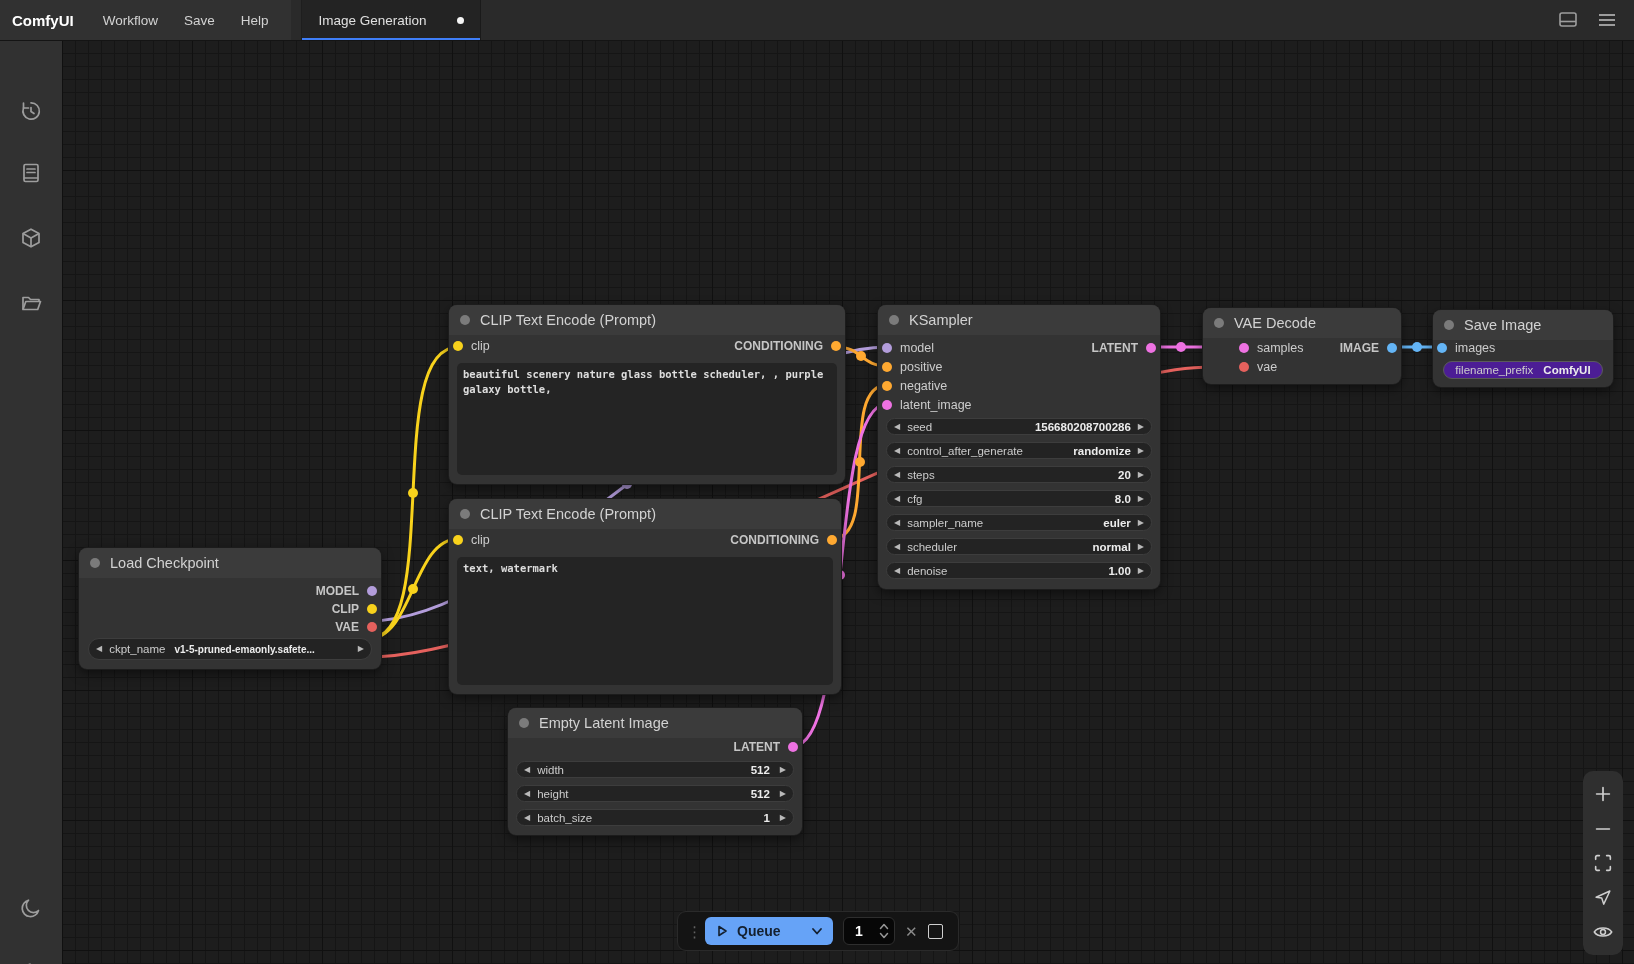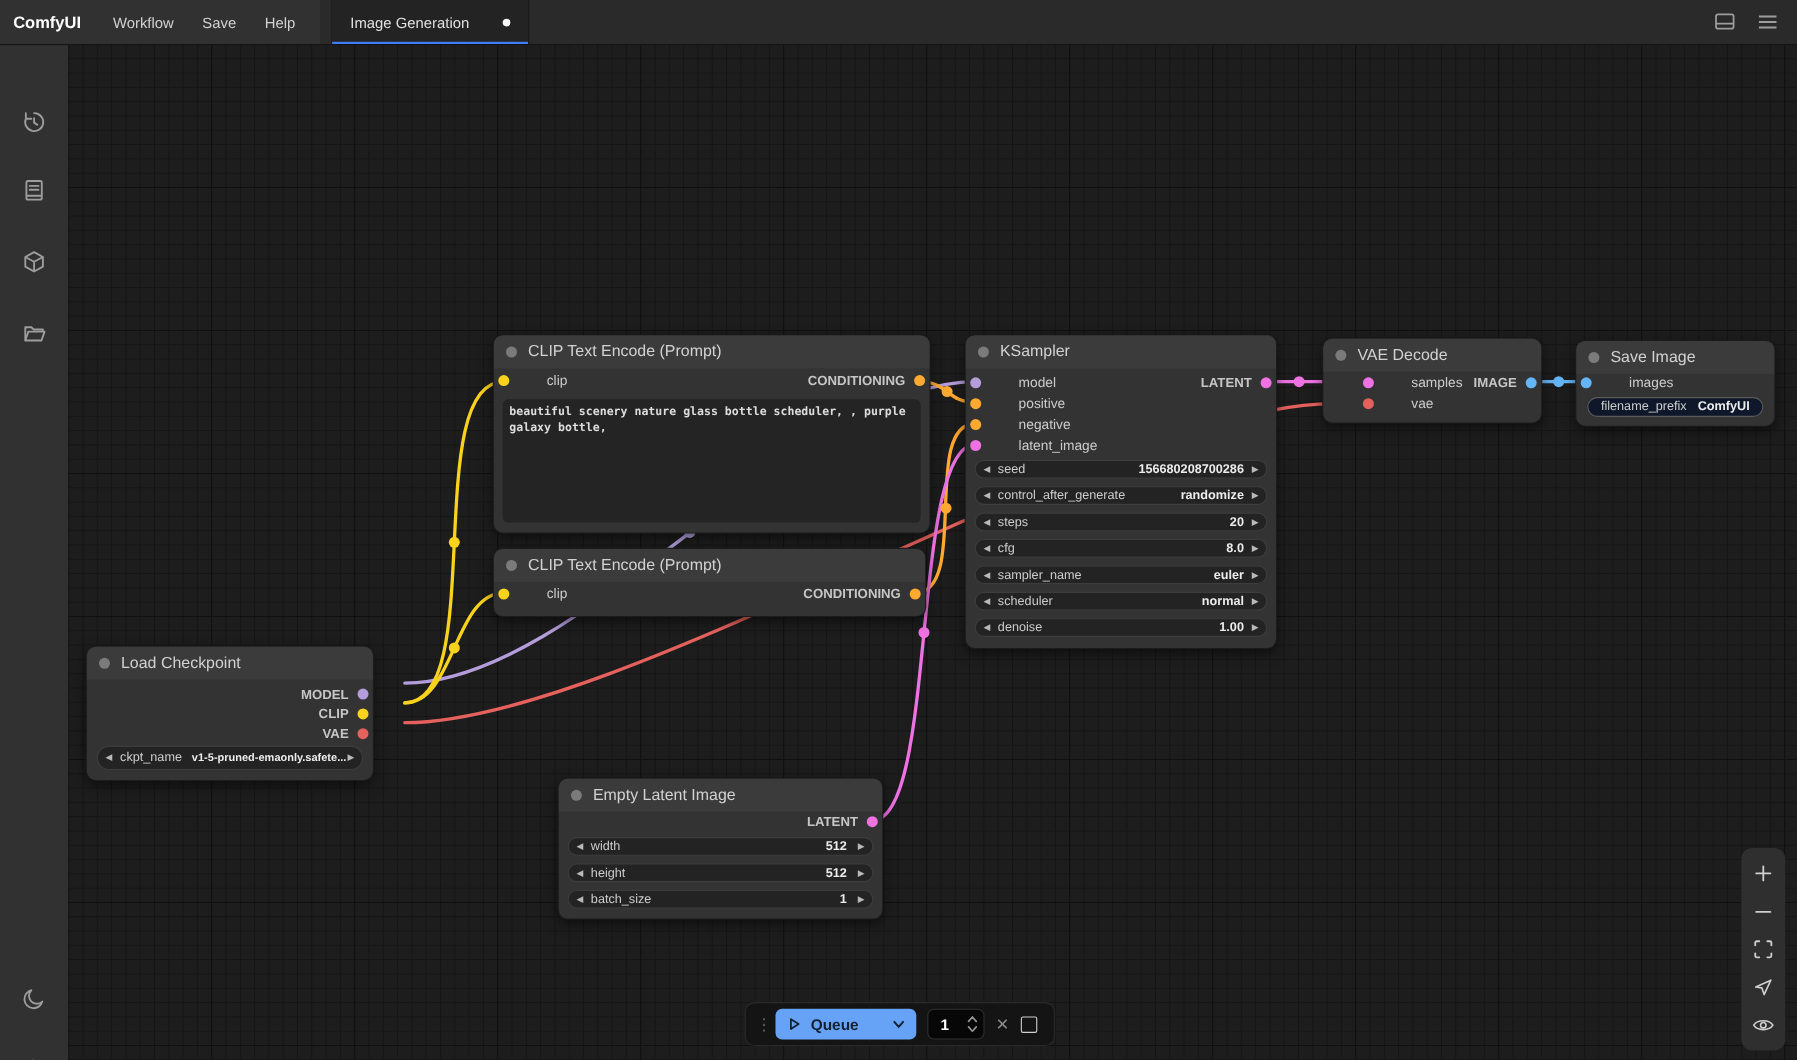--- a/index.html
+++ b/index.html
@@ -35,21 +35,21 @@
     z-index:1;}
   .wires{position:absolute;top:0;left:0;z-index:5;pointer-events:none;}
   .wire{fill:none;stroke-width:3;stroke-linecap:round;}
   
   .node{position:absolute;z-index:10;background:#333333;border-radius:8px;
     box-shadow:0 0 0 1px #1c1c1c,0 4px 12px rgba(0,0,0,.55);}
   .node-header{height:30px;display:flex;align-items:center;gap:10px;padding:0 11px;background:#3b3b3b;border-radius:8px 8px 0 0;}
   .collapse-dot{width:10px;height:10px;border-radius:50%;background:#7b7b7b;flex:none;}
   .node-title{color:#d2d2d2;font-size:14.5px;white-space:nowrap;overflow:hidden;}
   .node-body{position:relative;}
-  .slot-row{position:relative;display:flex;align-items:center;padding-left:26px;}
+  .slot-row{position:relative;display:flex;align-items:center;}
   .port{position:absolute;top:50%;transform:translateY(-50%);width:10px;height:10px;border-radius:50%;}
   .port.in{left:4px}
   .port.out{right:4px}
   .in-label{color:#cccccc;font-size:12.5px;padding-left:22px;}
   .out-label{color:#c6c6c6;font-size:12px;font-weight:bold;padding-right:22px;margin-left:auto;}
   .pill{display:flex;align-items:center;background:#232323;border:1px solid #3d3d3d;border-radius:999px;padding:0 7px;color:#cccccc;}
   .pill-arrow{font-size:8px;color:#b9b9b9;line-height:1;font-family:"DejaVu Sans",sans-serif;}
   .pill-label{font-size:11.5px;margin-left:7px;white-space:nowrap;}
   .pill-value{font-size:11.5px;font-weight:bold;color:#ececec;white-space:nowrap;}
   .pill-spacer{flex:1;}
@@ -173,21 +173,21 @@
   <span class="side-icon" style="top:856px">
     <svg width="24" height="24" viewBox="0 0 24 24">
         <path d="M19.5 14.5 A 8.3 8.3 0 1 1 9.5 4.2 A 6.8 6.8 0 0 0 19.5 14.5 Z" stroke="#9d9d9d" fill="none" stroke-width="1.7" stroke-linejoin="round"></path>
       </svg>
   </span>
   <span class="side-icon" style="top:921px">
     <span class="gear-glyph">⚙</span>
   </span>
 </div>
 
-<div class="node" style="left:79px;top:588px;width:260px;">
+<div class="node" style="left:79px;top:548px;width:302px;">
   <div class="node-header">
     <span class="collapse-dot"></span>
     <span class="node-title">Load Checkpoint</span>
   </div>
   <div class="node-body" style="padding:4px 0 9px;">
     <div class="slot-row" style="height:18px">
       <span class="out-label">MODEL</span>
       <span class="port out" style="background: rgb(179, 157, 219);"></span>
     </div>
     <div class="slot-row" style="height:18px">
@@ -229,20 +229,21 @@
     <span class="collapse-dot"></span>
     <span class="node-title">CLIP Text Encode (Prompt)</span>
   </div>
   <div class="node-body" style="padding-bottom:9px;">
     <div class="slot-row" style="height:22px">
       <span class="port in" style="background: rgb(248, 210, 28);"></span>
       <span class="in-label">clip</span>
       <span class="out-label">CONDITIONING</span>
       <span class="port out" style="background: rgb(255, 169, 49);"></span>
     </div>
+    <div class="node-text" style="height:120px">text, watermark</div>
   </div>
 </div>
 
 <div class="node" style="left:878px;top:305px;width:282px;">
   <div class="node-header">
     <span class="collapse-dot"></span>
     <span class="node-title">KSampler</span>
   </div>
   <div class="node-body" style="padding:3px 0 10px;">
     <div class="slot-row" style="height:19px">
@@ -339,21 +340,21 @@
 <div class="node" style="left:1433px;top:310px;width:180px;">
   <div class="node-header">
     <span class="collapse-dot"></span>
     <span class="node-title">Save Image</span>
   </div>
   <div class="node-body" style="padding-bottom:8px;text-align:center;">
     <div class="slot-row" style="height:15px">
       <span class="port in" style="background: rgb(100, 181, 246);"></span>
       <span class="in-label">images</span>
     </div>
-    <div class="pill" style="height:16px;margin:6px 10px 0;justify-content:center;background:#0f172a;border-color:#5a5a5a;">
+    <div class="pill" style="height:16px;margin:6px 10px 0;justify-content:center;background:#4c1d95;border-color:#5a5a5a;">
       <span class="pill-label" style="margin-left:0">filename_prefix</span>
       <span class="pill-value" style="margin-left:10px">ComfyUI</span>
     </div>
   </div>
 </div>
 
 <div class="node" style="left:508px;top:708px;width:294px;">
   <div class="node-header">
     <span class="collapse-dot"></span>
     <span class="node-title">Empty Latent Image</span>

